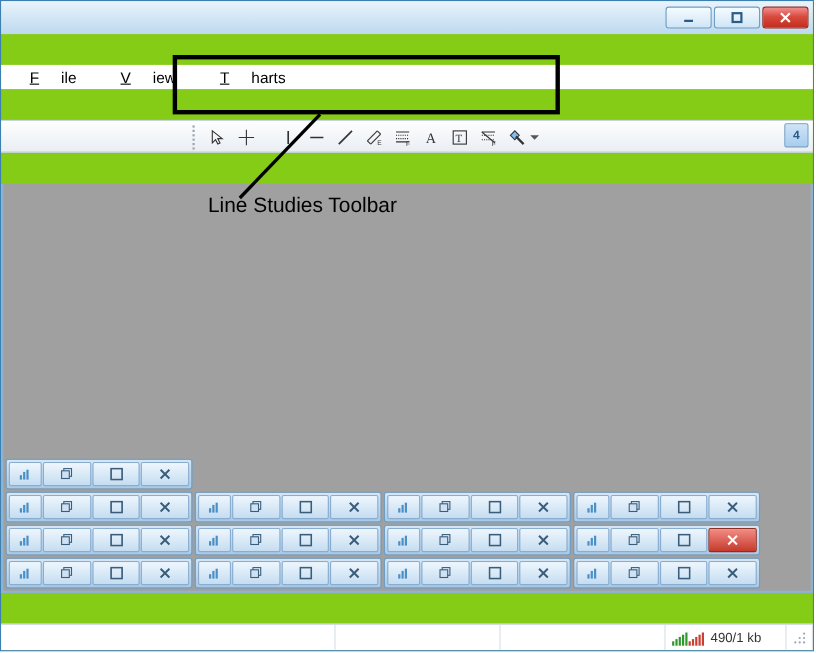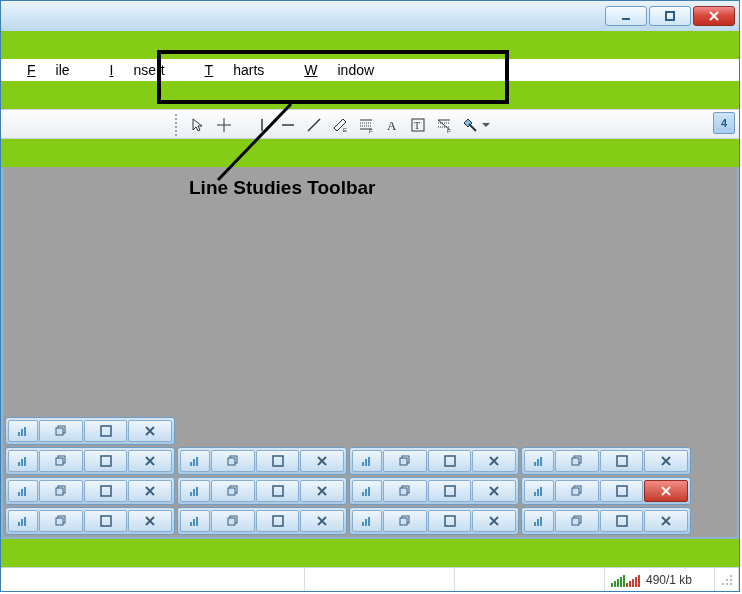--- a/index.html
+++ b/index.html
@@ -135,21 +135,21 @@
   }
   .annotation-line {
     position: absolute;
     left: 212px; top: 101px;
     width: 90px; height: 82px;
     pointer-events: none; z-index: 50;
   }
   .annotation-text {
     position: absolute;
     left: 188px; top: 176px;
-    font-size: 19px; font-weight: bold;
+    font-size: 19px; font-weight: normal;
     color: #000;
     z-index: 50;
   }
   
   .workspace {
     flex: 1;
     background: #a0a0a0;
     border: 2px solid #8fb3d3;
     border-top-width: 0;
     position: relative;
@@ -242,23 +242,22 @@
     </div>
     <div class="win-btn close">
       <svg viewBox="0 0 14 14">
           <path d="M3 3 L11 11 M11 3 L3 11" stroke="#fff" stroke-width="2"></path>
         </svg>
     </div>
   </div>
 
   <div class="menubar">
     <span><span class="mnemonic">F</span><span>ile</span></span>
-    <span><span class="mnemonic">I</span><span>nsert</span></span>
+    <span><span class="mnemonic">V</span><span>iew</span></span>
     <span><span class="mnemonic">T</span><span>harts</span></span>
-    <span><span class="mnemonic">W</span><span>indow</span></span>
   </div>
 
   <div class="toolbar-strip">
     <div class="line-studies">
       <div class="grip"></div>
       <div class="tool-btn">
         <svg viewBox="0 0 16 16">
             <path d="M3 2 L3 13 L6 10 L8 14 L10 13 L8 9 L12 9 Z" fill="none" stroke="#333" stroke-width="1"></path>
           </svg>
       </div>

